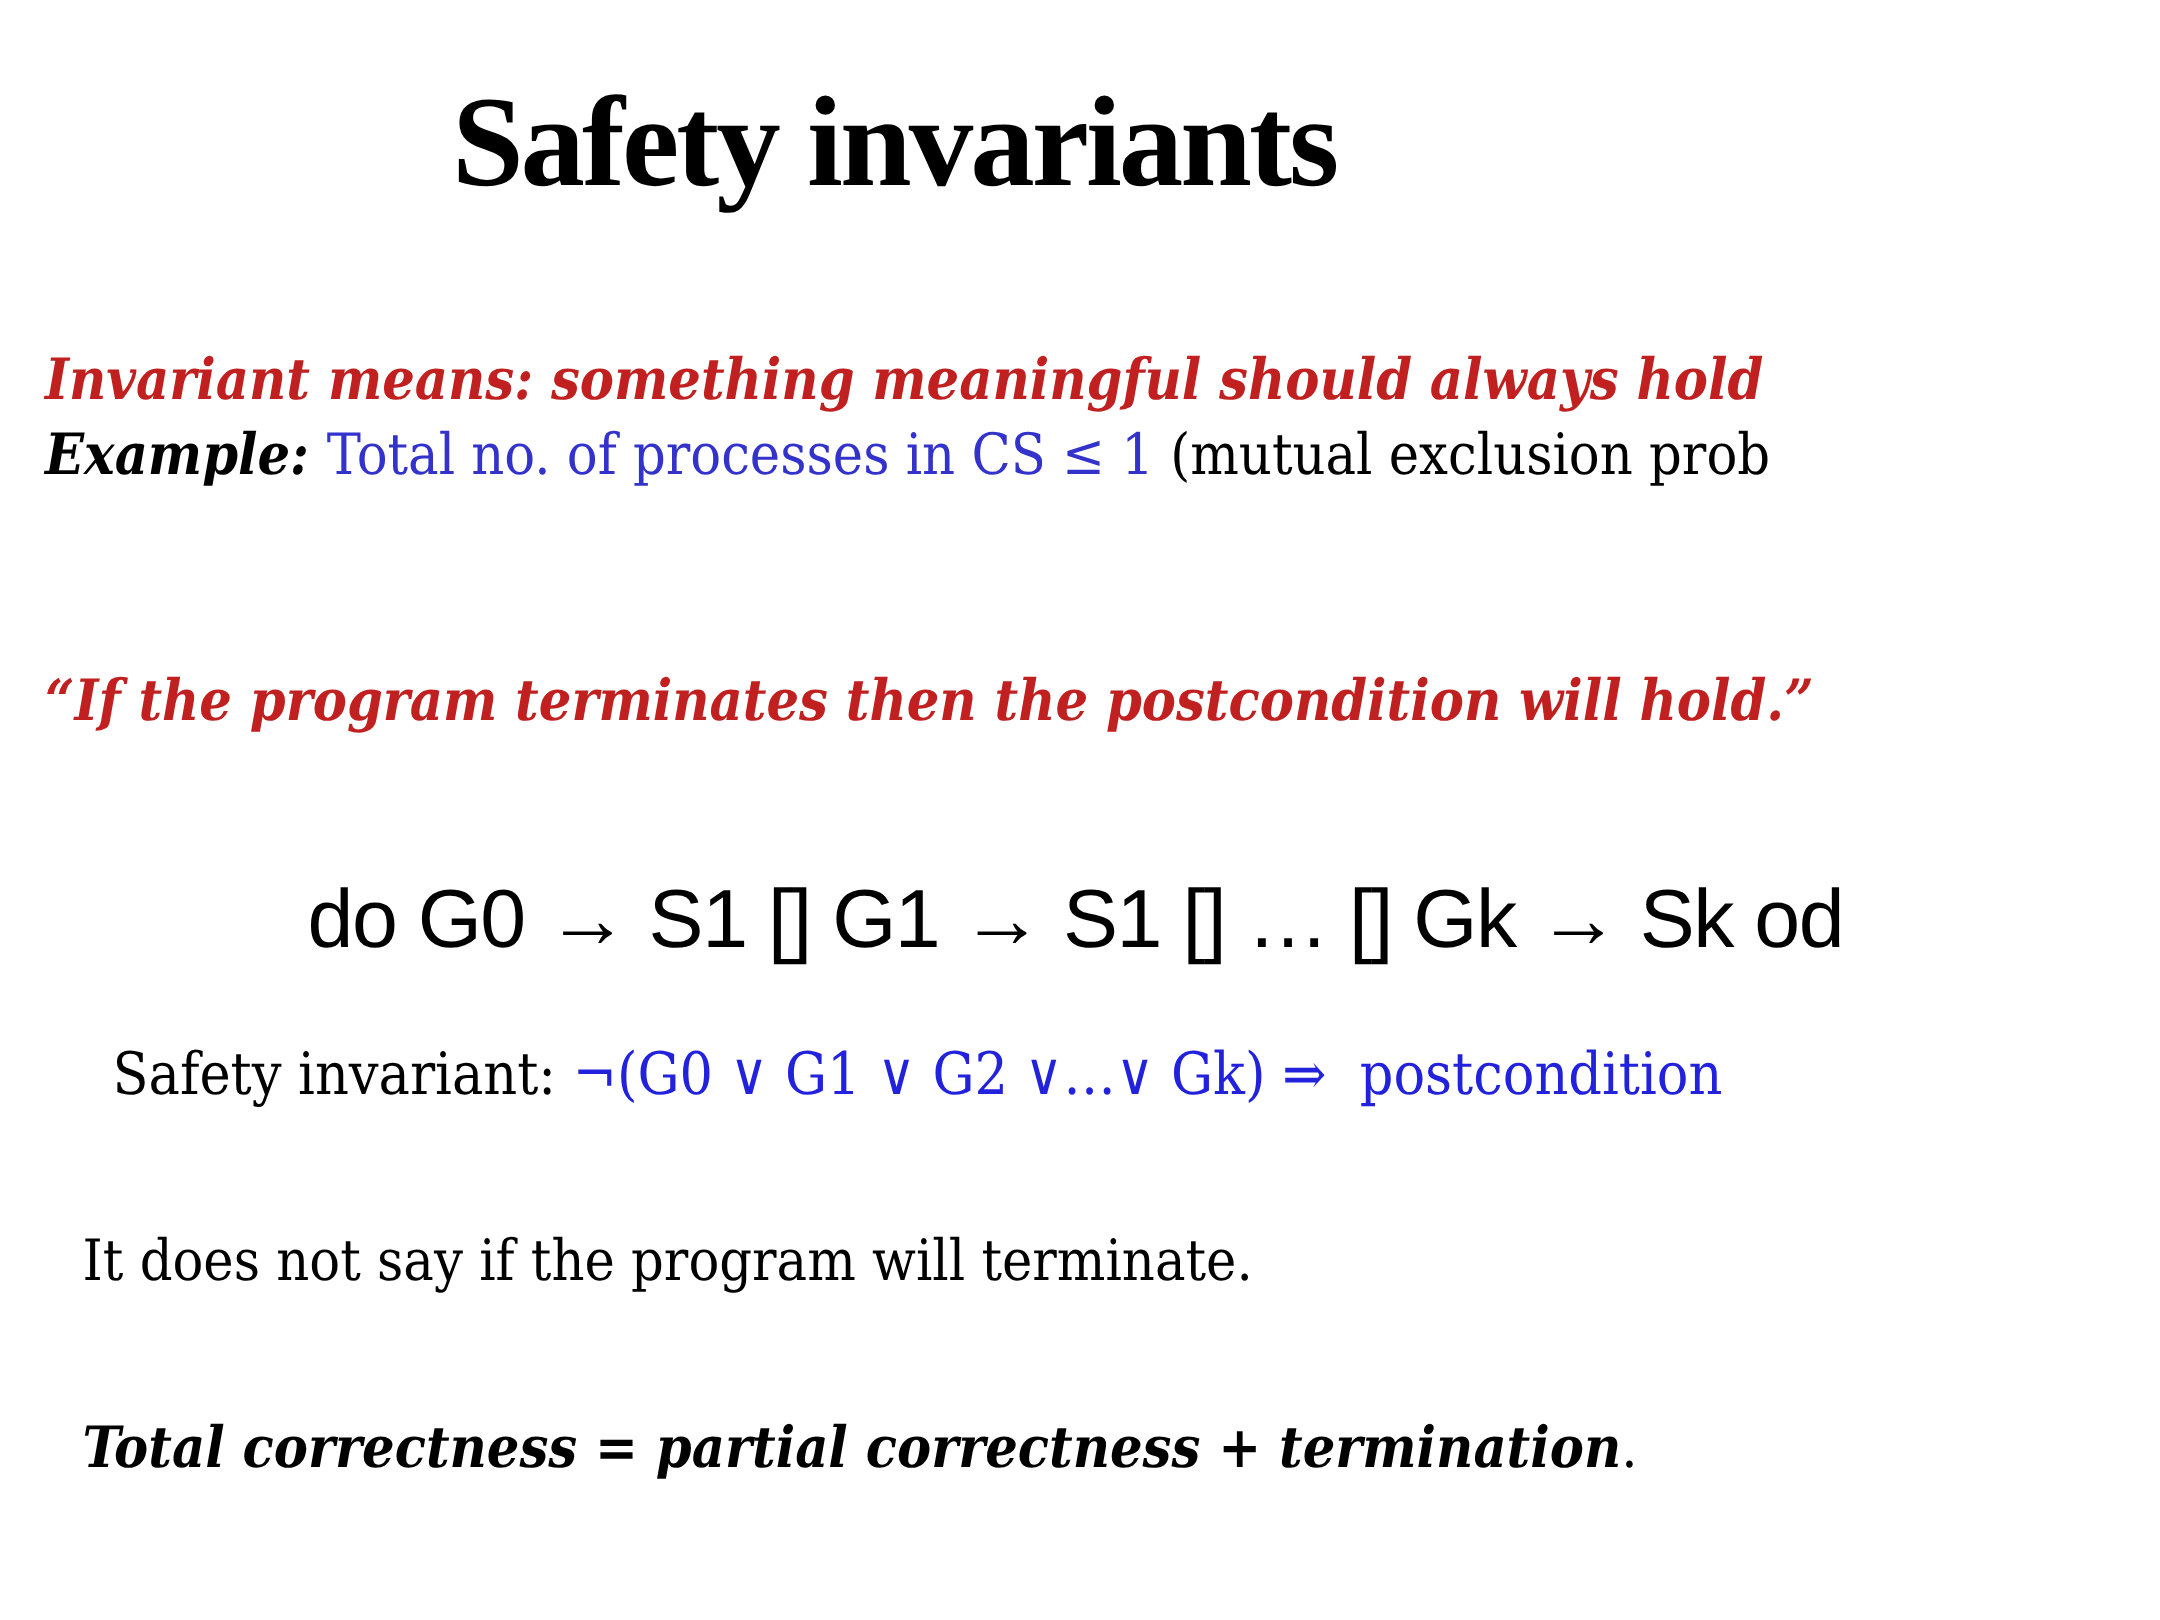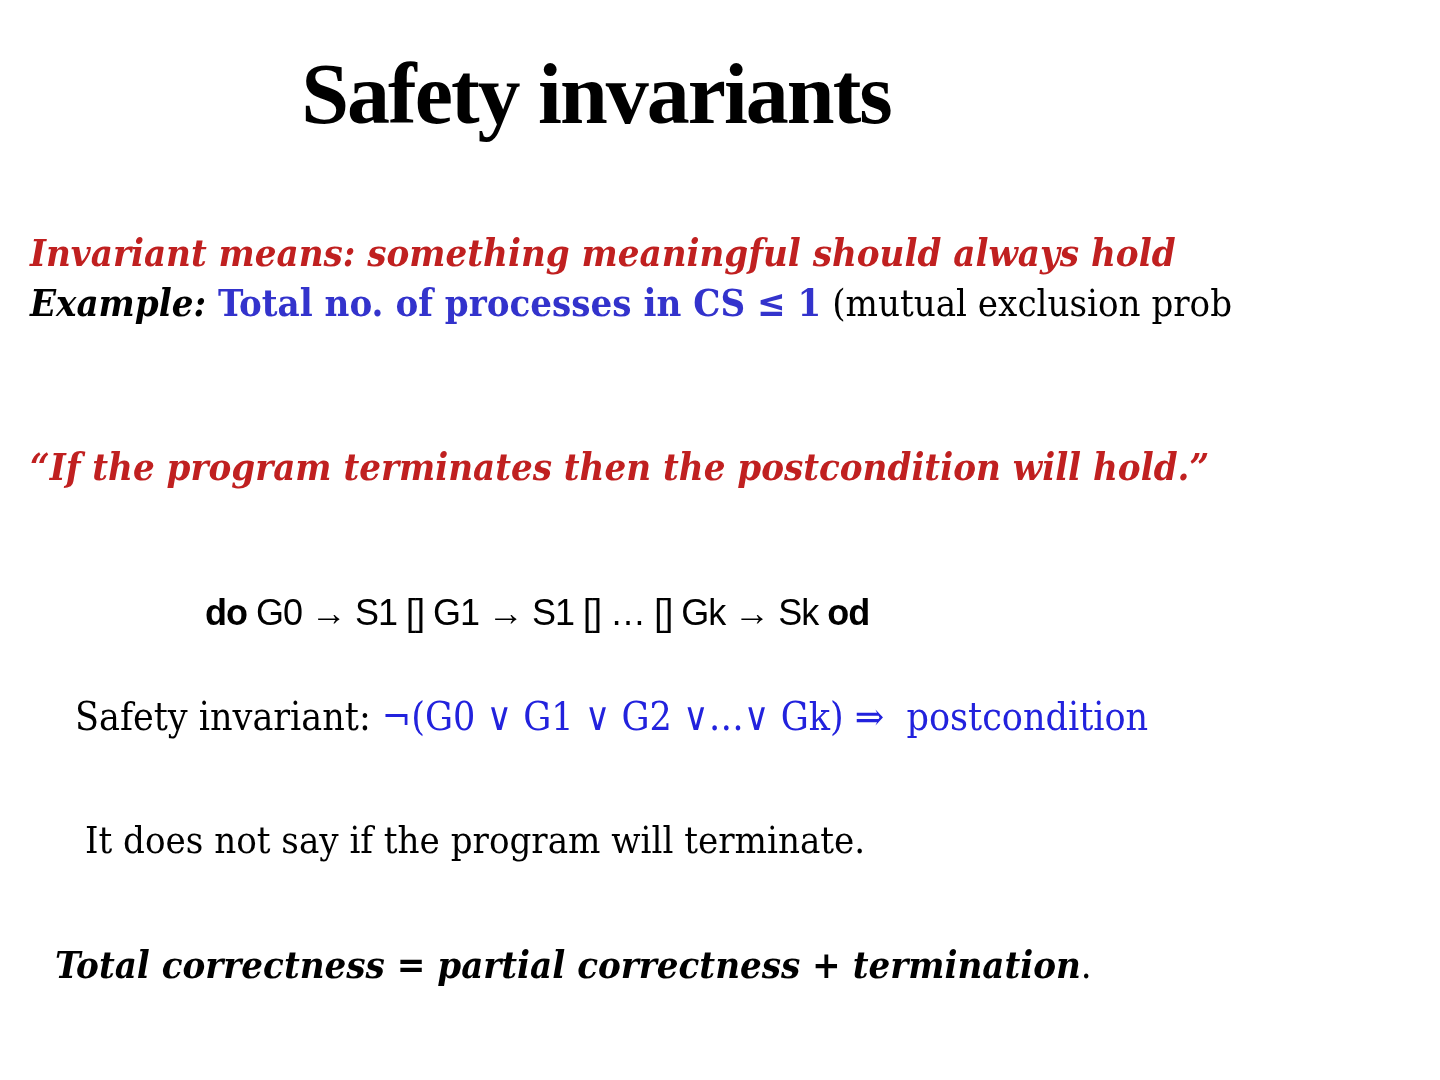--- a/index.html
+++ b/index.html
@@ -35,28 +35,28 @@
     font-size: 38px;
     line-height: 49px;
     white-space: pre;
     font-stretch: semi-condensed;
   }
   .p-invariant { top: 211px; left: 30px; margin-top: 17px; }
   .p-another   { top: 357px; left: 30px; }
   .p-quote     { top: 442px; left: 30px; line-height: 50px; }
   .p-code      { top: 588px; left: 205px;
                  font-family: "Liberation Sans", "DejaVu Sans", sans-serif;
-                 font-size: 36px; letter-spacing: -1px; }
+                 font-size: 55px; letter-spacing: -1px; }
   .p-safeinv   { top: 692px; left: 75px; font-size: 39px; }
-  .p-terminate { top: 816px; left: 55px; margin-left: 30px; }
+  .p-terminate { top: 816px; left: 55px; }
   .p-liveness  { top: 891px; left: 55px; }
   .p-total     { top: 940px; left: 55px; }
 
   .bi  { font-weight: bold; font-style: italic; }
-  .b   { font-weight: bold; }
+  .b   { font-weight: normal; }
   .dred    { color: var(--dark-red, #c02020); }
   .bred    { color: var(--bright-red, #ff0000); }
   .blue-ex { color: var(--blue-example, #3333cc); }
   .blue-pc { color: var(--blue-partial, #1111dd); }
   .blue-f  { color: var(--blue-formula, #2222dd); }
 </style>
 </head>
 <body>
 
 <div class="slide">

